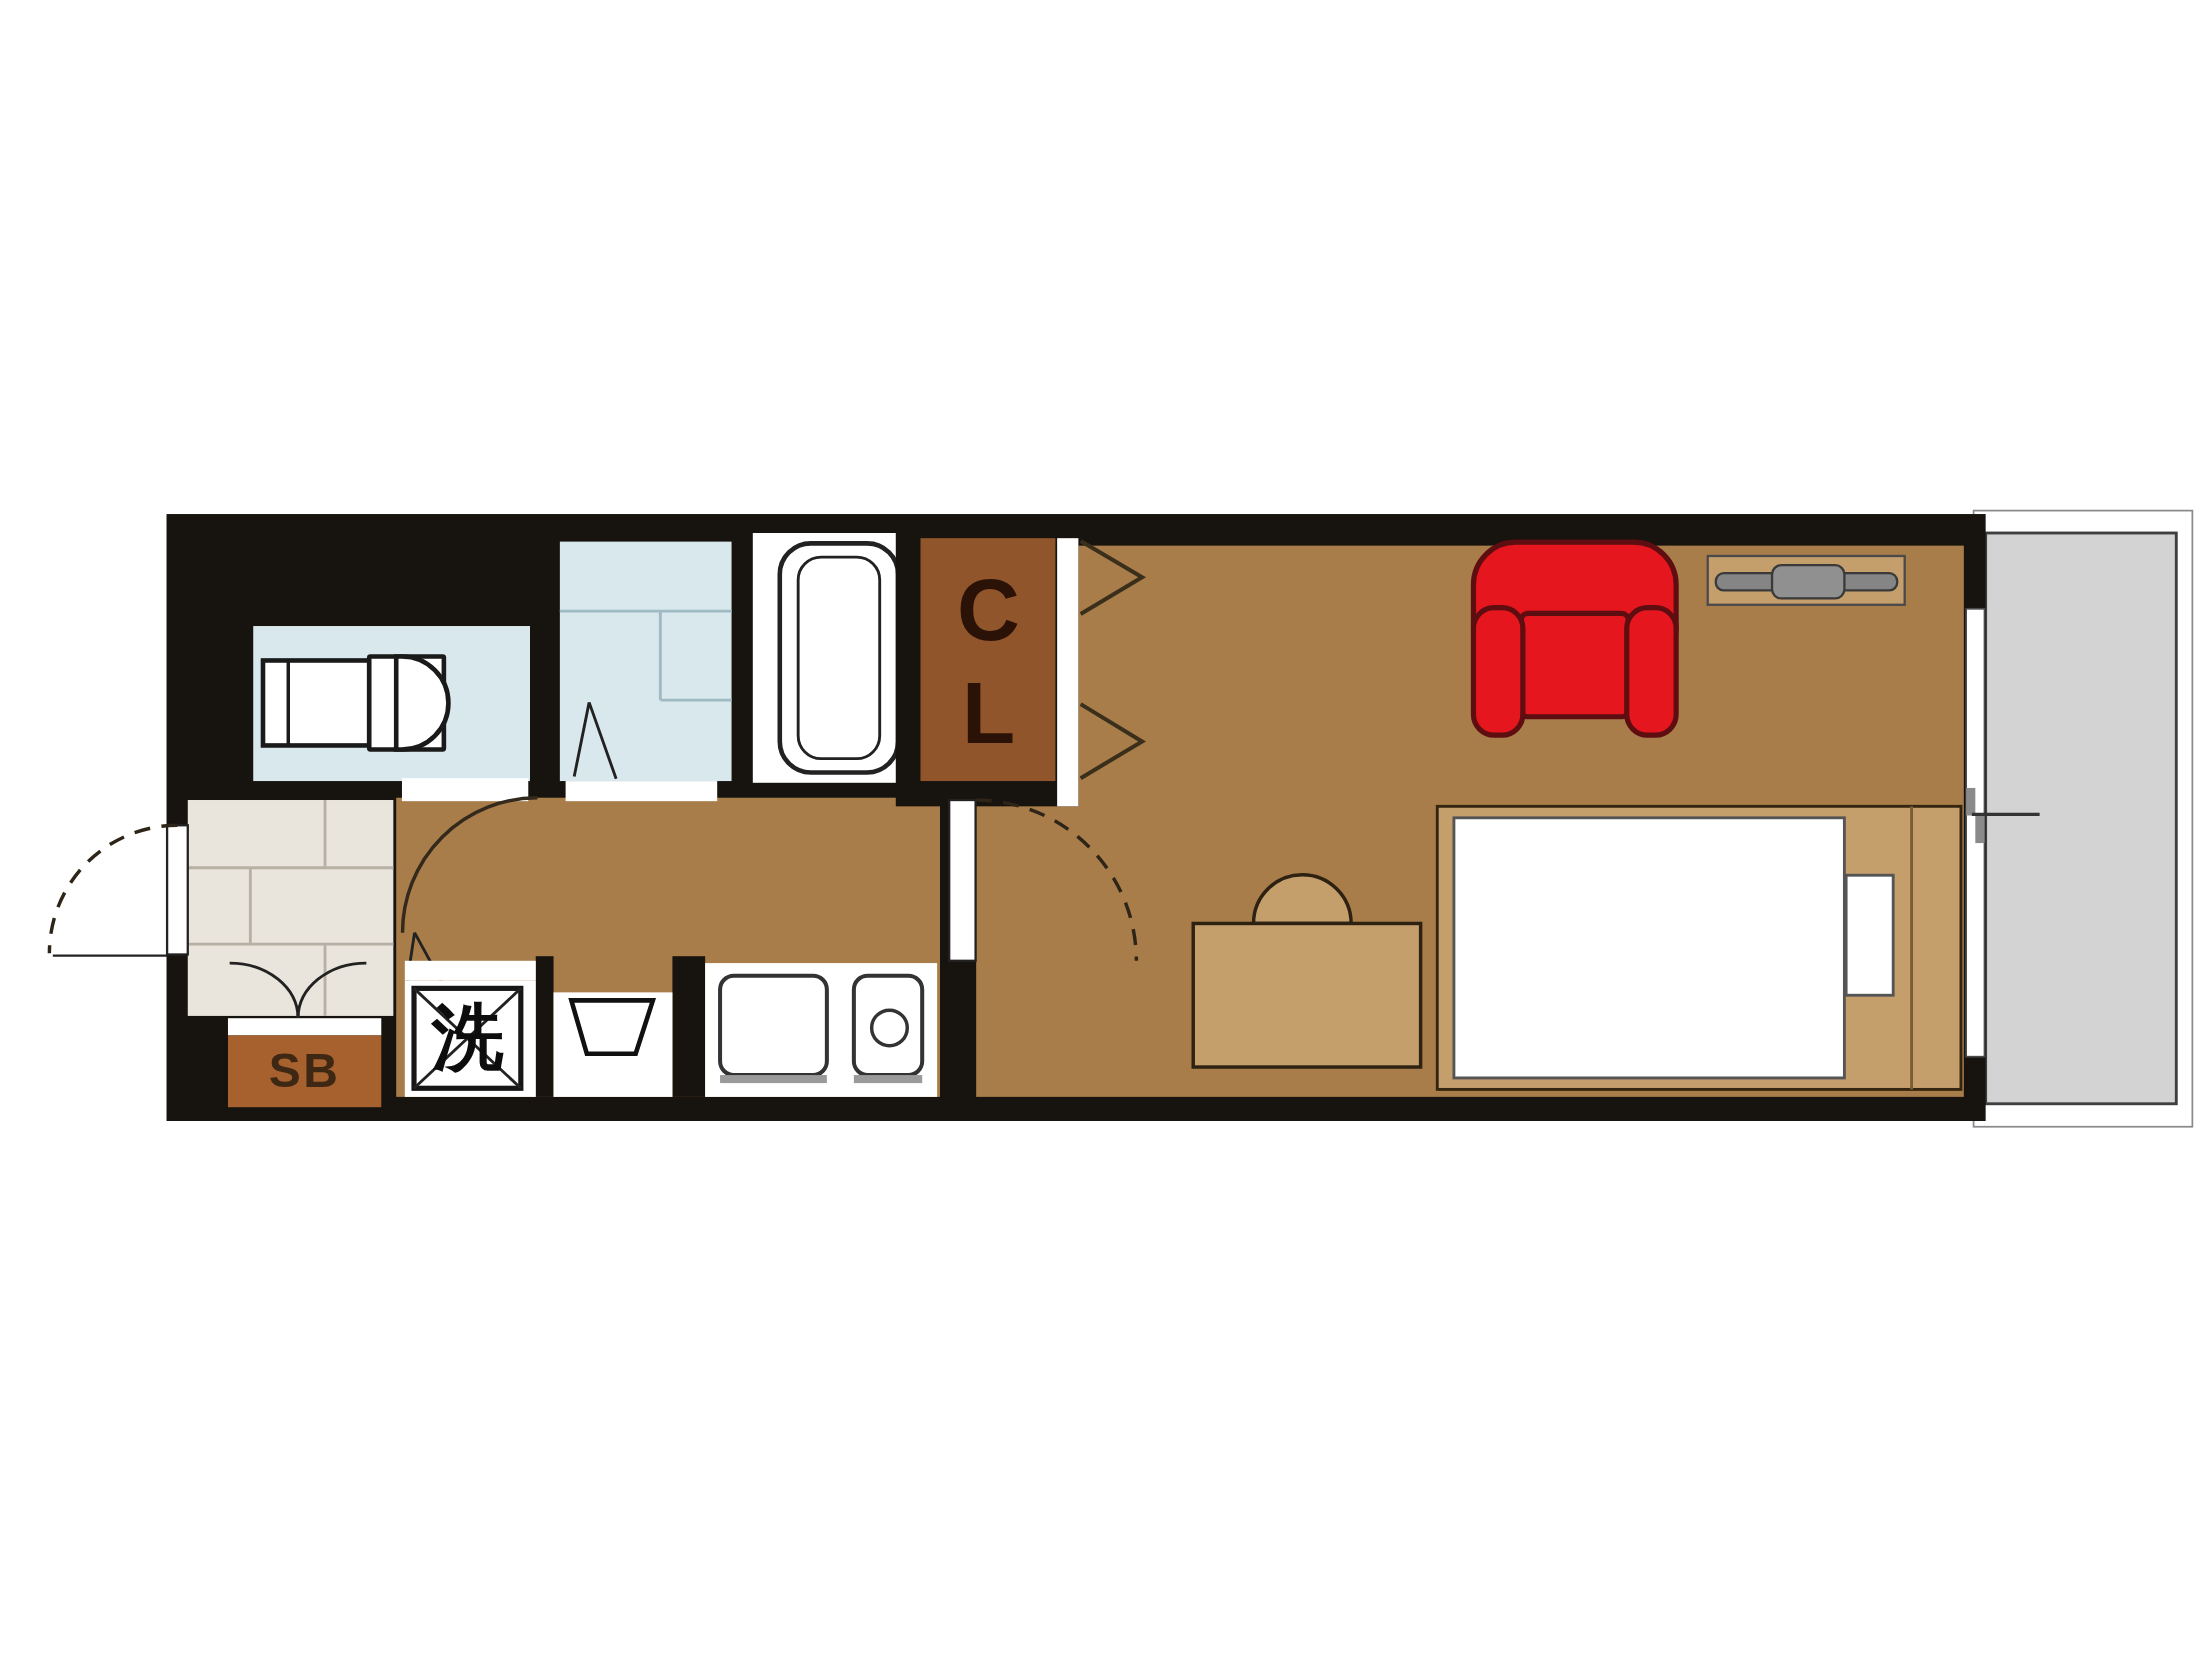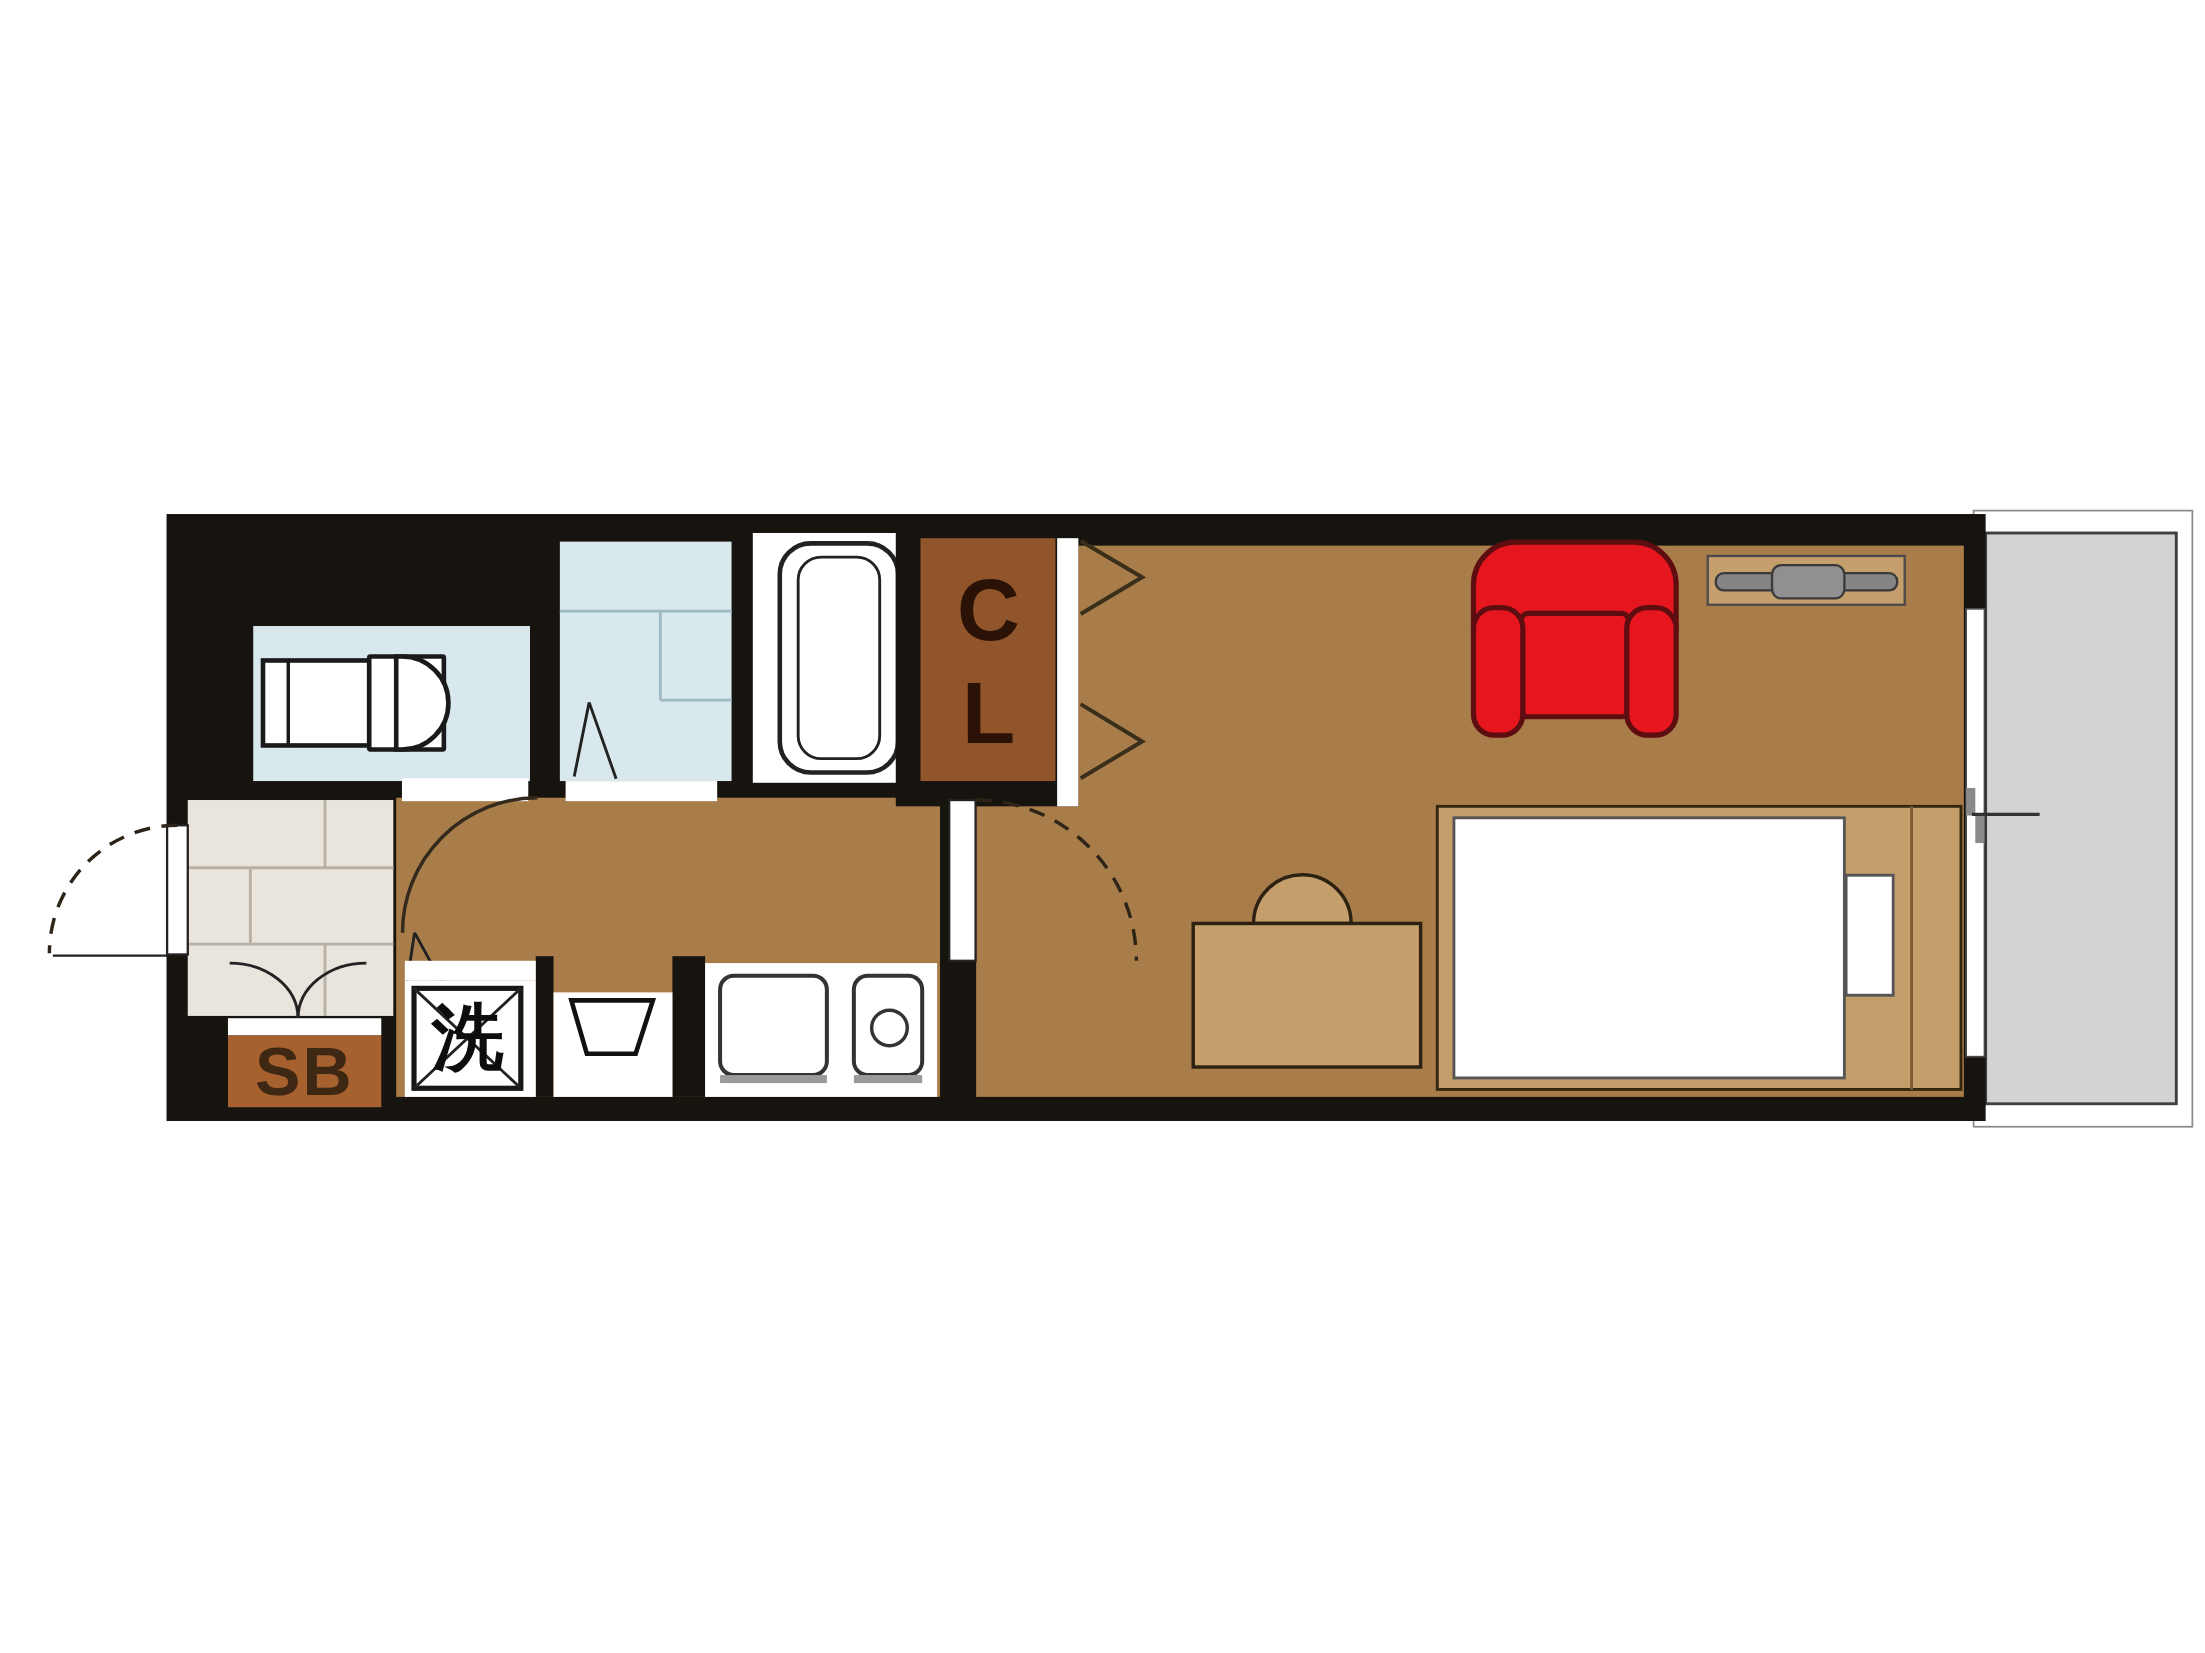--- a/index.html
+++ b/index.html
@@ -4,21 +4,21 @@
 <style>
   html,body{margin:0;padding:0;background:#ffffff;}
   body{width:2205px;height:1654px;font-family:"Liberation Sans",sans-serif;}
   .stage{position:relative;width:2205px;height:1654px;background:#ffffff;overflow:hidden;}
   .stage svg{position:absolute;left:0;top:0;}
   .plan-label{position:absolute;display:flex;align-items:center;justify-content:center;
     font-family:"Liberation Sans",sans-serif;font-weight:bold;user-select:none;}
   .label-cl{left:921px;top:546px;width:135px;height:235px;font-size:87px;line-height:1.0;
     writing-mode:vertical-rl;text-orientation:upright;letter-spacing:5.7px;color:#2A1207;font-weight:600;}
   .label-sen{left:414px;top:988px;width:107px;height:100px;font-size:72px;color:#0d0d0d;font-weight:600;}
-  .label-sb{left:228px;top:1033px;width:153px;height:75px;font-size:68px;color:#3E2814;letter-spacing:2.3px;}
+  .label-sb{left:228px;top:1033px;width:153px;height:75px;font-size:48px;color:#3E2814;letter-spacing:2.3px;}
   .grout{stroke:#b7b1a5;stroke-width:5;}
   .wetgrid{stroke:#9fbac2;stroke-width:5;}
   .thin-dark{stroke:#222222;stroke-width:5;fill:none;}
   .door-arc{stroke:#2e2518;stroke-width:6;fill:none;stroke-dasharray:28 20;}
   .door-arc-solid{stroke:#33291c;stroke-width:6;fill:none;}
   .fixture{stroke:#1a1a1a;stroke-width:8;}
   .sofa-line{stroke:#5E0D10;stroke-width:9;}
   .wood-line{stroke:#2d2112;stroke-width:6;}
 </style>
 </head>

